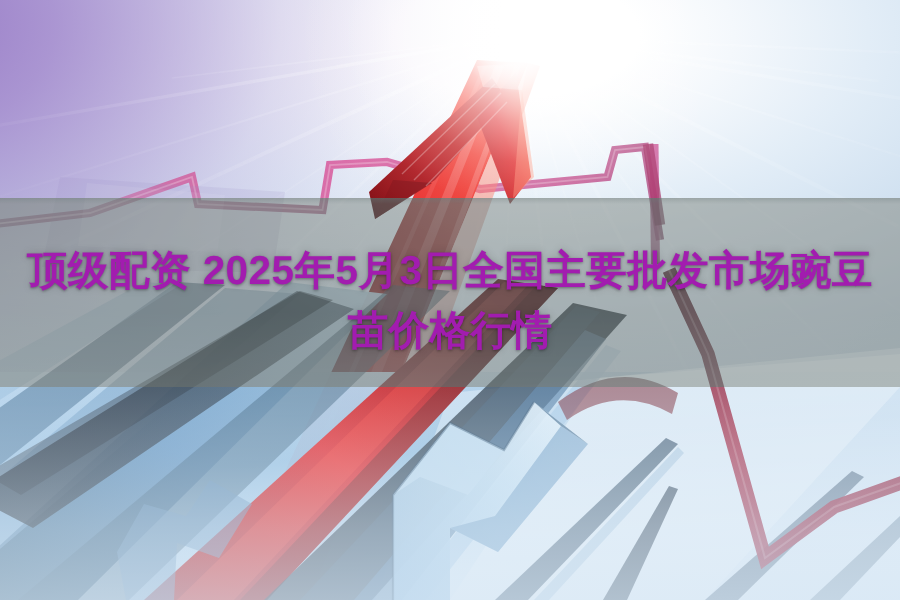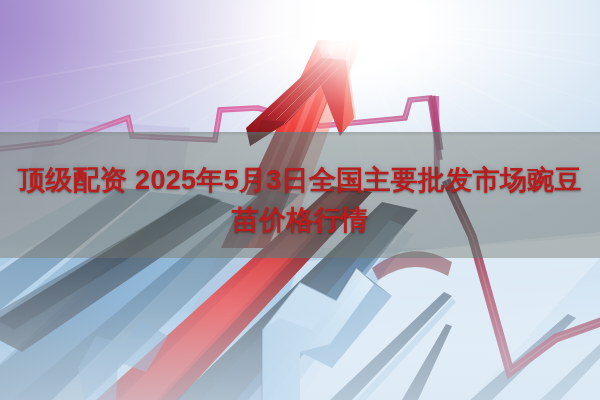--- a/index.html
+++ b/index.html
@@ -89,21 +89,21 @@
     background: linear-gradient(to bottom, rgba(110,125,125,0.30), rgba(110,125,125,0));
   }
 
   
   #title {
     position: absolute;
     left: 0;
     right: 0;
     top: 160px;
     text-align: center;
-    color: #b91c1c;
+    color: #a21caf;
     font-size: 27px;
     font-weight: bold;
     line-height: 40px;
     letter-spacing: 0.3px;
     text-shadow:
       0 1px 2px rgba(0,0,0,0.35),
       0 0 6px rgba(0,0,0,0.18);
     padding: 0 18px;
     box-sizing: border-box;
     white-space: normal;

